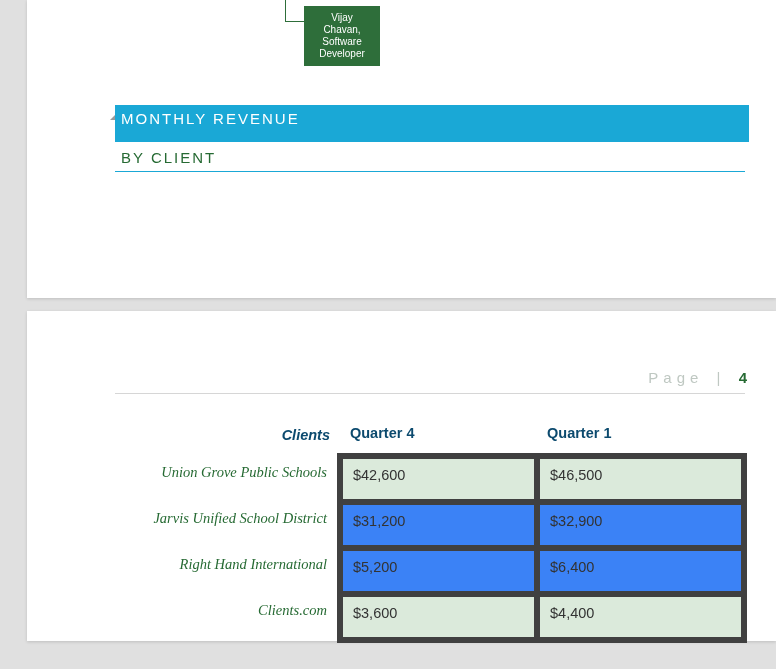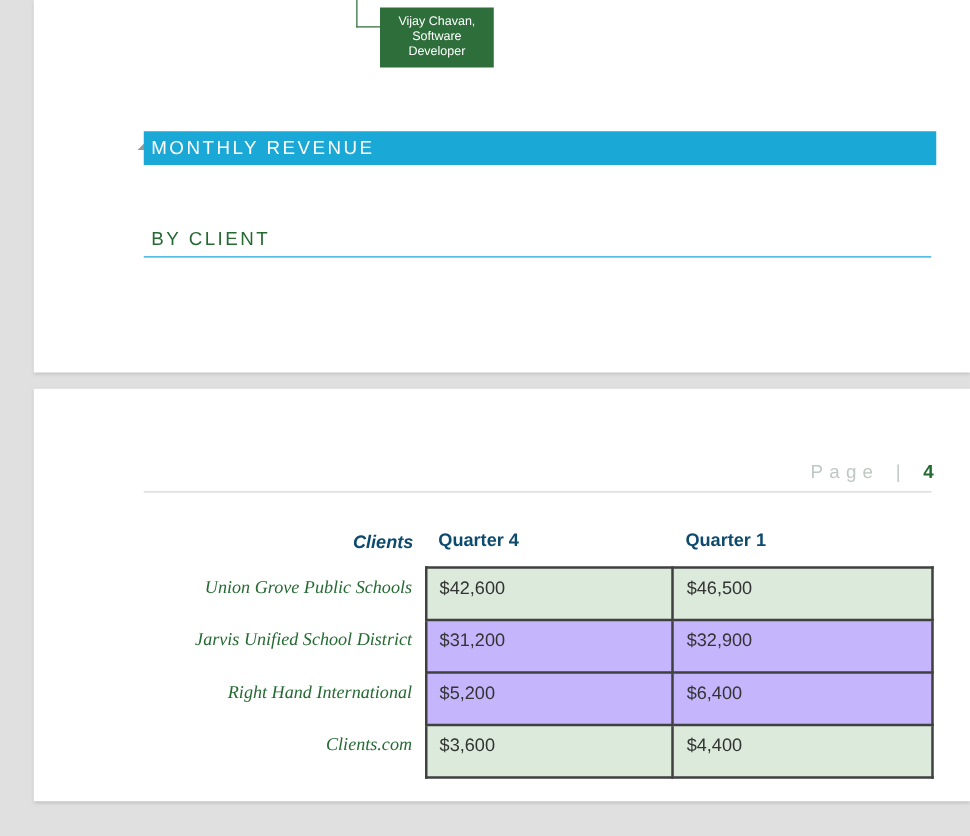--- a/index.html
+++ b/index.html
@@ -59,36 +59,35 @@
     width: 1.5px;
     height: 16px;
     background: #000;
   }
 
   .section-banner {
     position: absolute;
     left: 88px;
     top: 105px;
     width: 634px;
-    height: 27px;
+    height: 37px;
     background: #1aa8d6;
     color: #fff;
     letter-spacing: 2px;
     font-size: 15px;
     line-height: 27px;
     padding-left: 6px;
   }
   .sub-heading-wrap {
     position: absolute;
     left: 88px;
     top: 150px;
     width: 630px;
     border-bottom: 1px solid #1aa8d6;
     padding-bottom: 4px;
-    margin-top: 34px;
   }
   .sub-heading {
     color: #266a33;
     letter-spacing: 2px;
     font-size: 15px;
     padding-left: 6px;
     line-height: 1.1;
   }
 
   .page-label {
@@ -141,33 +140,33 @@
   }
   table.rev td.client {
     text-align: right;
     font-style: italic;
     color: #266a33;
     border: none;
     font-family: Liberation Serif, serif;
   }
   table.rev td.val {
     color: #333;
-    border: 2px solid #404040;
+    border: 6px solid #404040;
   }
   table.rev tr.odd td.val { background: #dbeadb; }
-  table.rev tr.even td.val { background: #c4b5fd; margin-top: 46px; }
+  table.rev tr.even td.val { background: #3b82f6; margin-top: 46px; }
   table.rev tr.last td.val { padding-bottom: 16px; }
 </style>
 </head>
 <body>
 
 <div class="page page1">
 
   <div class="org-connector" style="left:258px; top:0; width:36px; height:22px;"></div>
-  <div class="org-box" style="left:277px; top:6px; width:91px;">
+  <div class="org-box" style="left:277px; top:6px; width:76px;">
     <div>Vijay Chavan,</div>
     <div>Software Developer</div>
   </div>
 
   <div class="cursor-caret"></div>
 
   <div class="section-banner">
     <span>MONTHLY REVENUE</span>
   </div>
 

